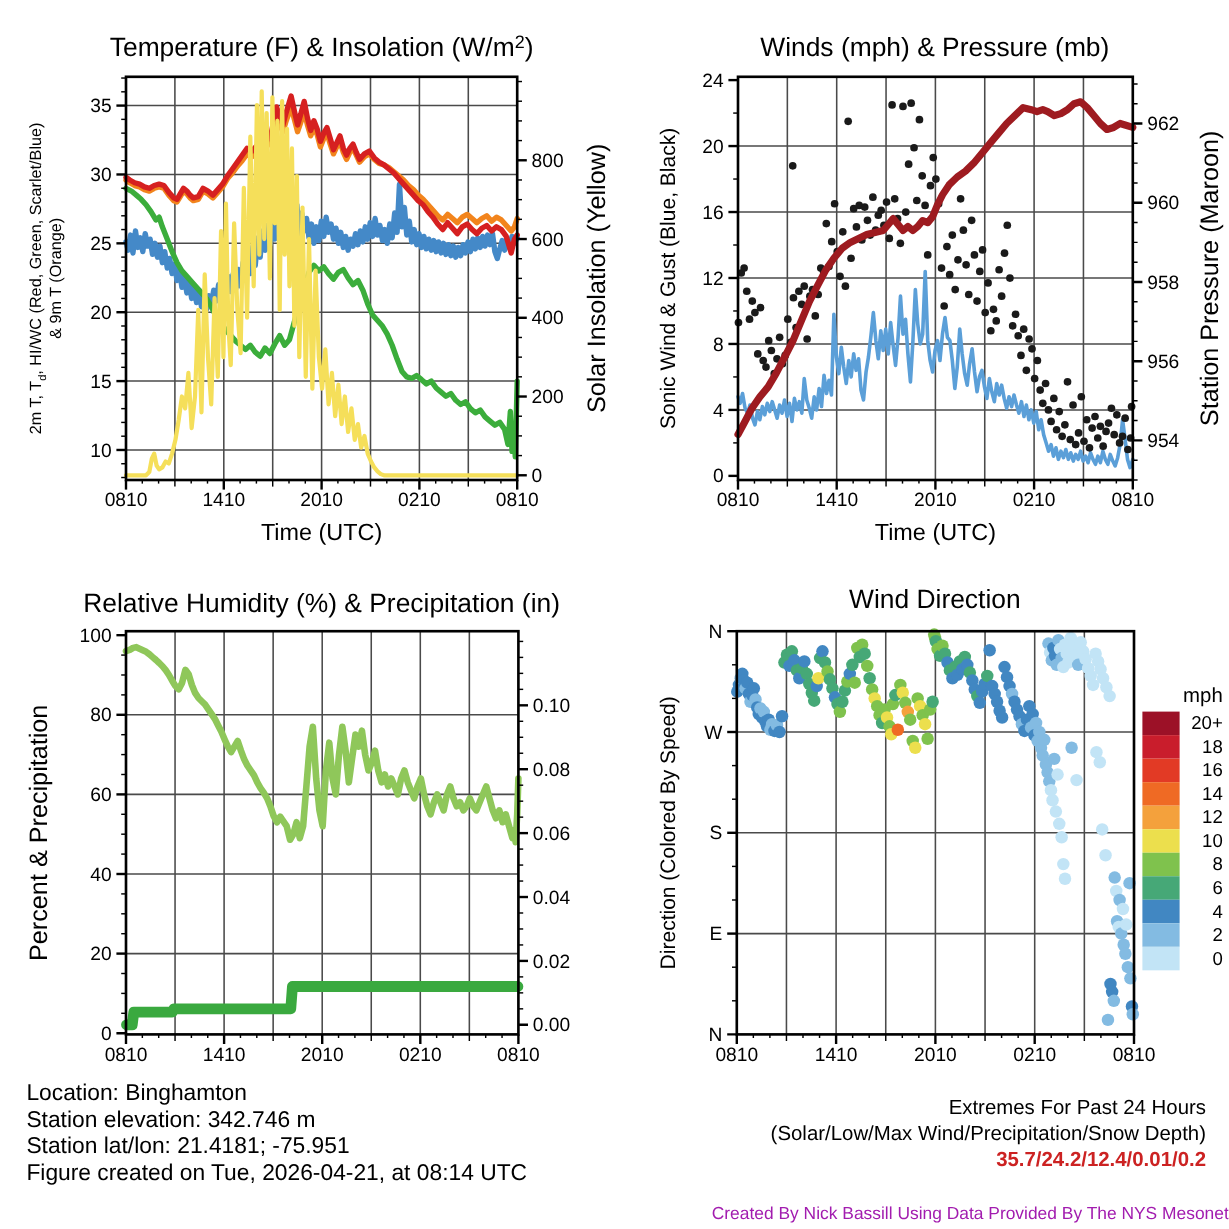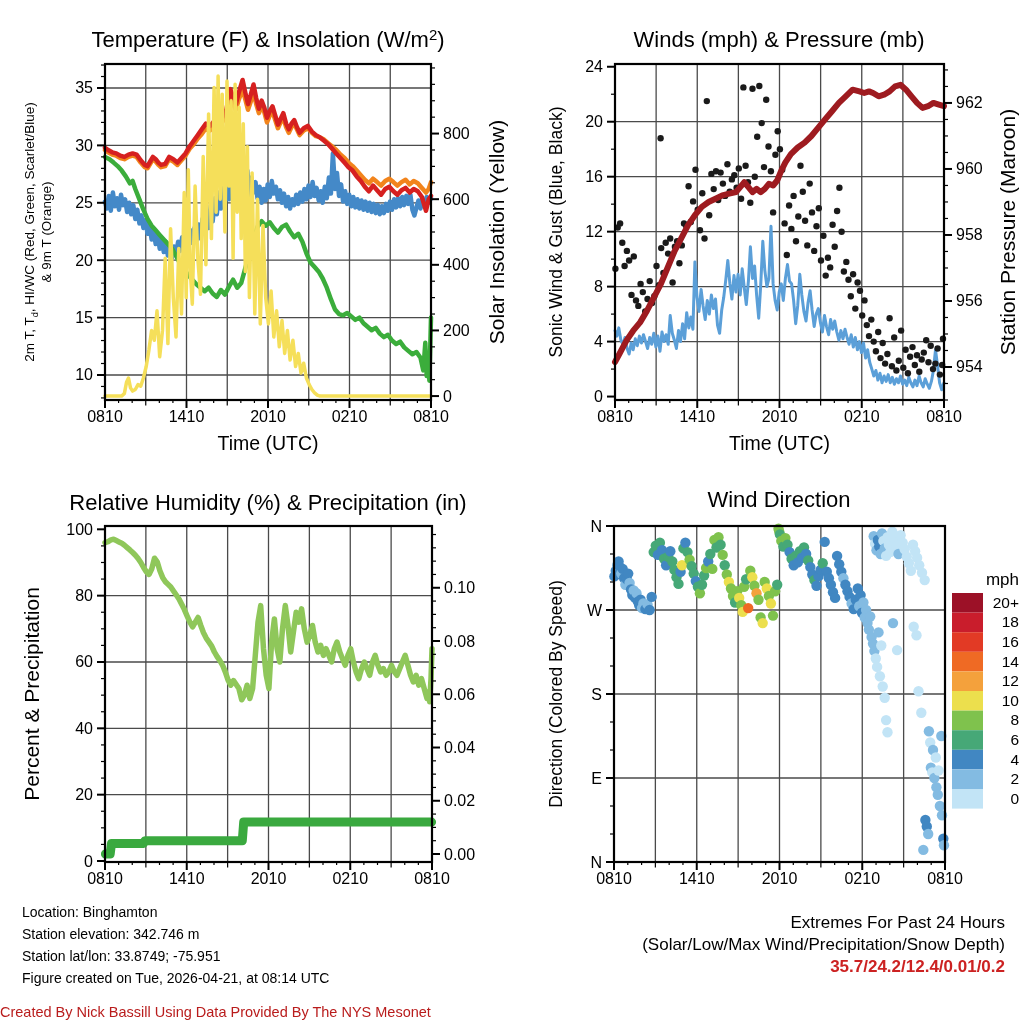--- a/index.html
+++ b/index.html
@@ -1,22 +1,22 @@
 <!DOCTYPE html>
 <html><head>
 <meta charset="utf-8">
 <style>
   html,body{margin:0;padding:0;background:#fff;}
   body{font-family:"Liberation Sans", sans-serif;}
   .figure{position:relative;width:1024px;height:1024px;background:#ffffff;overflow:hidden;}
   .figure svg{position:absolute;left:0;top:0;}
-  .info-left{position:absolute;left:22px;top:901px;font-size:14px;line-height:22px;color:#000;}
+  .info-left{position:absolute;left:22px;top:901px;font-size:19px;line-height:22px;color:#000;}
   .info-right{position:absolute;right:19px;top:912px;font-size:17px;line-height:22px;color:#000;text-align:right;}
   .extremes-values{color:#CC2222;font-weight:bold;}
-  .footer-credit{position:absolute;left:0;top:1004px;width:100%;text-align:left;font-size:14.5px;color:#b91c1c;}
+  .footer-credit{position:absolute;left:0;top:1004px;width:100%;text-align:right;font-size:14.5px;color:#a21caf;}
 </style>
 </head>
 <body>
 
 <div class="figure">
   <svg id="charts" width="1024" height="1024" viewBox="0 0 1024 1024">
       <g>
         <g>
           <line x1="145.75" y1="64" x2="145.75" y2="400" stroke="#4A4A4A" stroke-width="1.3"></line>
           <line x1="186.5" y1="64" x2="186.5" y2="400" stroke="#4A4A4A" stroke-width="1.3"></line>
@@ -813,21 +813,21 @@
           <text x="1019" y="784.1999999999999" font-size="15.5" text-anchor="end" fill="#000" font-family="&quot;Liberation Sans&quot;, sans-serif"><tspan>2</tspan></text>
           <rect x="952" y="789" width="31" height="19.6" fill="#C2E4F6"></rect>
           <text x="1019" y="803.8" font-size="15.5" text-anchor="end" fill="#000" font-family="&quot;Liberation Sans&quot;, sans-serif"><tspan>0</tspan></text>
         </g>
       </g>
     </svg>
 
   <div class="info-left">
     <div>Location: Binghamton</div>
     <div>Station elevation: 342.746 m</div>
-    <div>Station lat/lon: 33.8749; -75.951</div>
+    <div>Station lat/lon: 21.4181; -75.951</div>
     <div>Figure created on Tue, 2026-04-21, at 08:14 UTC</div>
   </div>
 
   <div class="info-right">
     <div>Extremes For Past 24 Hours</div>
     <div>(Solar/Low/Max Wind/Precipitation/Snow Depth)</div>
     <div class="extremes-values">35.7/24.2/12.4/0.01/0.2</div>
   </div>
 
   <div class="footer-credit">Created By Nick Bassill Using Data Provided By The NYS Mesonet</div>

